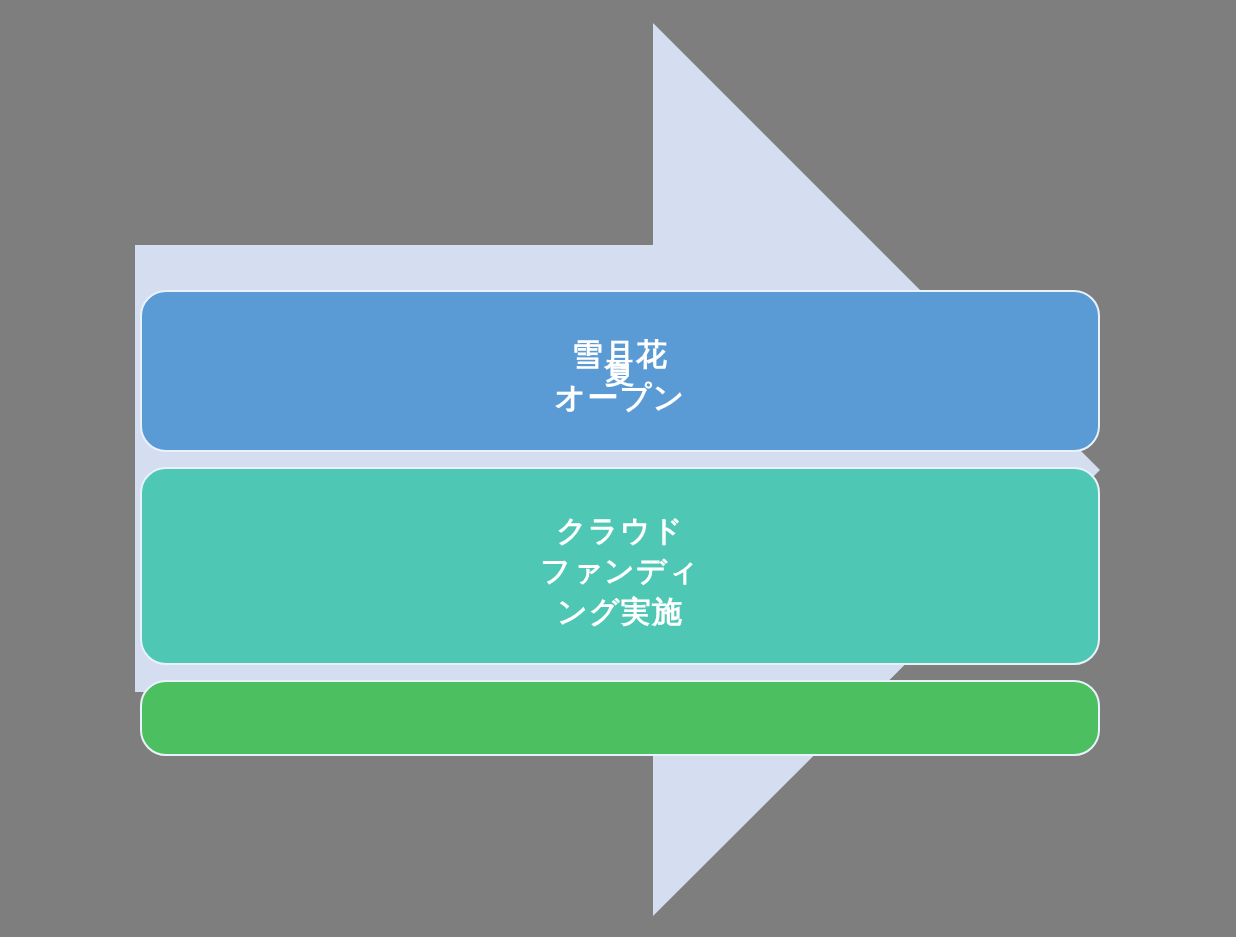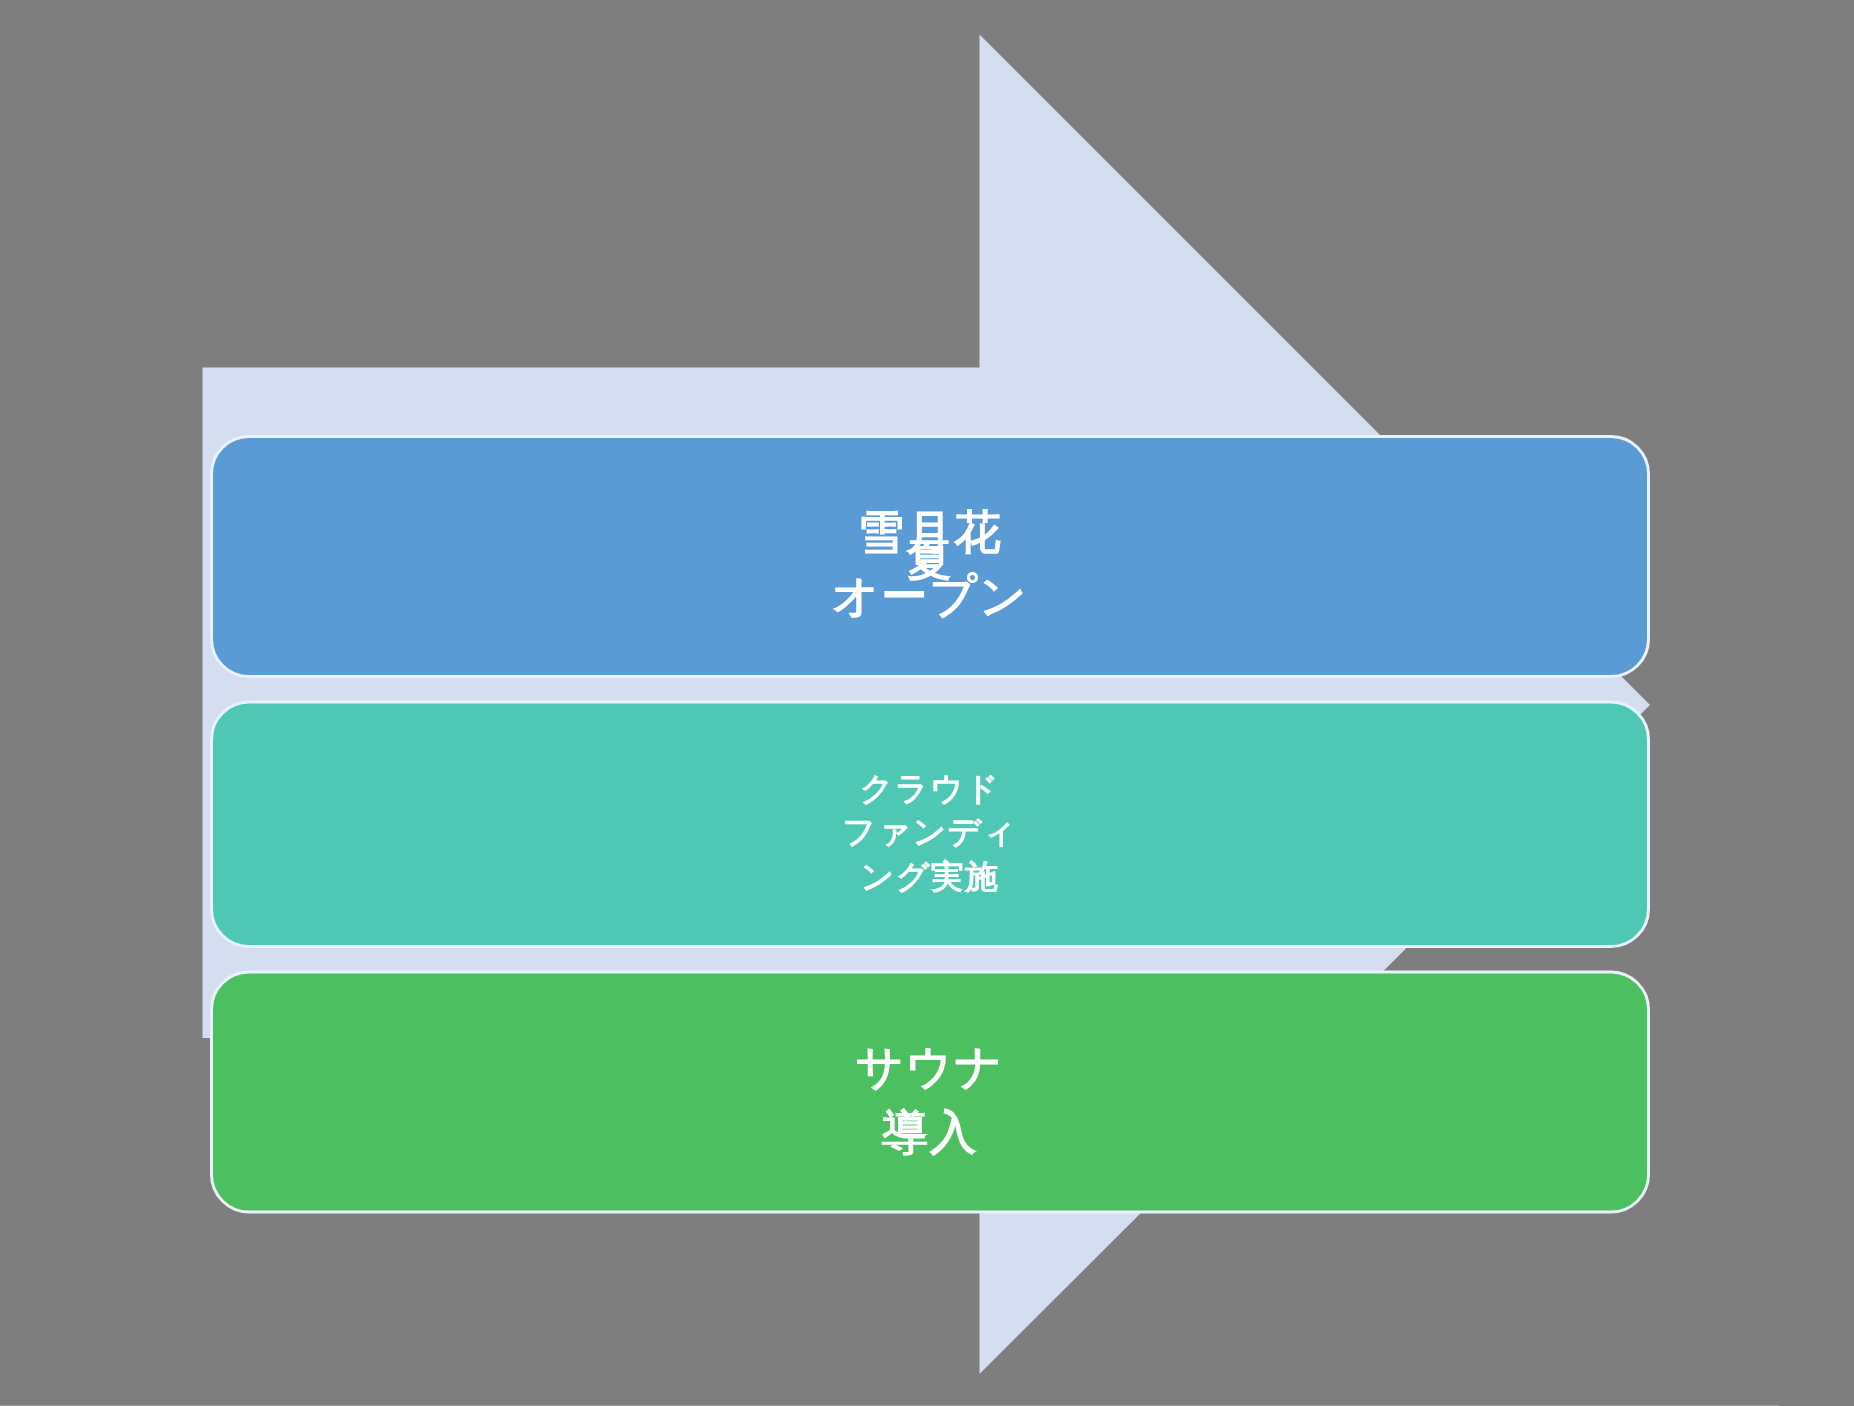--- a/index.html
+++ b/index.html
@@ -74,21 +74,21 @@
     bottom: 56px;
     font-size: 29px;
     font-weight: 700;
     text-align: center;
     letter-spacing: 0.02em;
     margin: 0;
   }
 
   
   .card.wide .card-title {
-    font-size: 22px;
+    font-size: 30px;
     line-height: 1.36;
   }
 </style>
 </head>
 <body>
 
 <div id="stage" style="background: rgb(126, 126, 126);">
 
   <svg id="arrow-svg" viewBox="0 0 1236 937" preserveAspectRatio="none" aria-hidden="true">
     <polygon id="arrow-poly" points="135,245 653,245 653,23 1100,470 653,916 653,692 135,692" fill="#d4def0"></polygon>
@@ -102,19 +102,17 @@
       <p class="card-date">夏</p>
     </div>
 
     <div class="card wide" id="c2" style="background: rgb(78, 200, 180); border-color: rgb(233, 242, 251);">
       <p class="card-title">クラウド
 ファンディ
 ング実施</p>
     </div>
 
     <div class="card" id="c3" style="background: rgb(76, 191, 96); border-color: rgb(233, 242, 251);">
-      <p class="card-title">サウナ
-導入</p>
     </div>
 
 
   </div>
 </div>
 
 </body></html>

